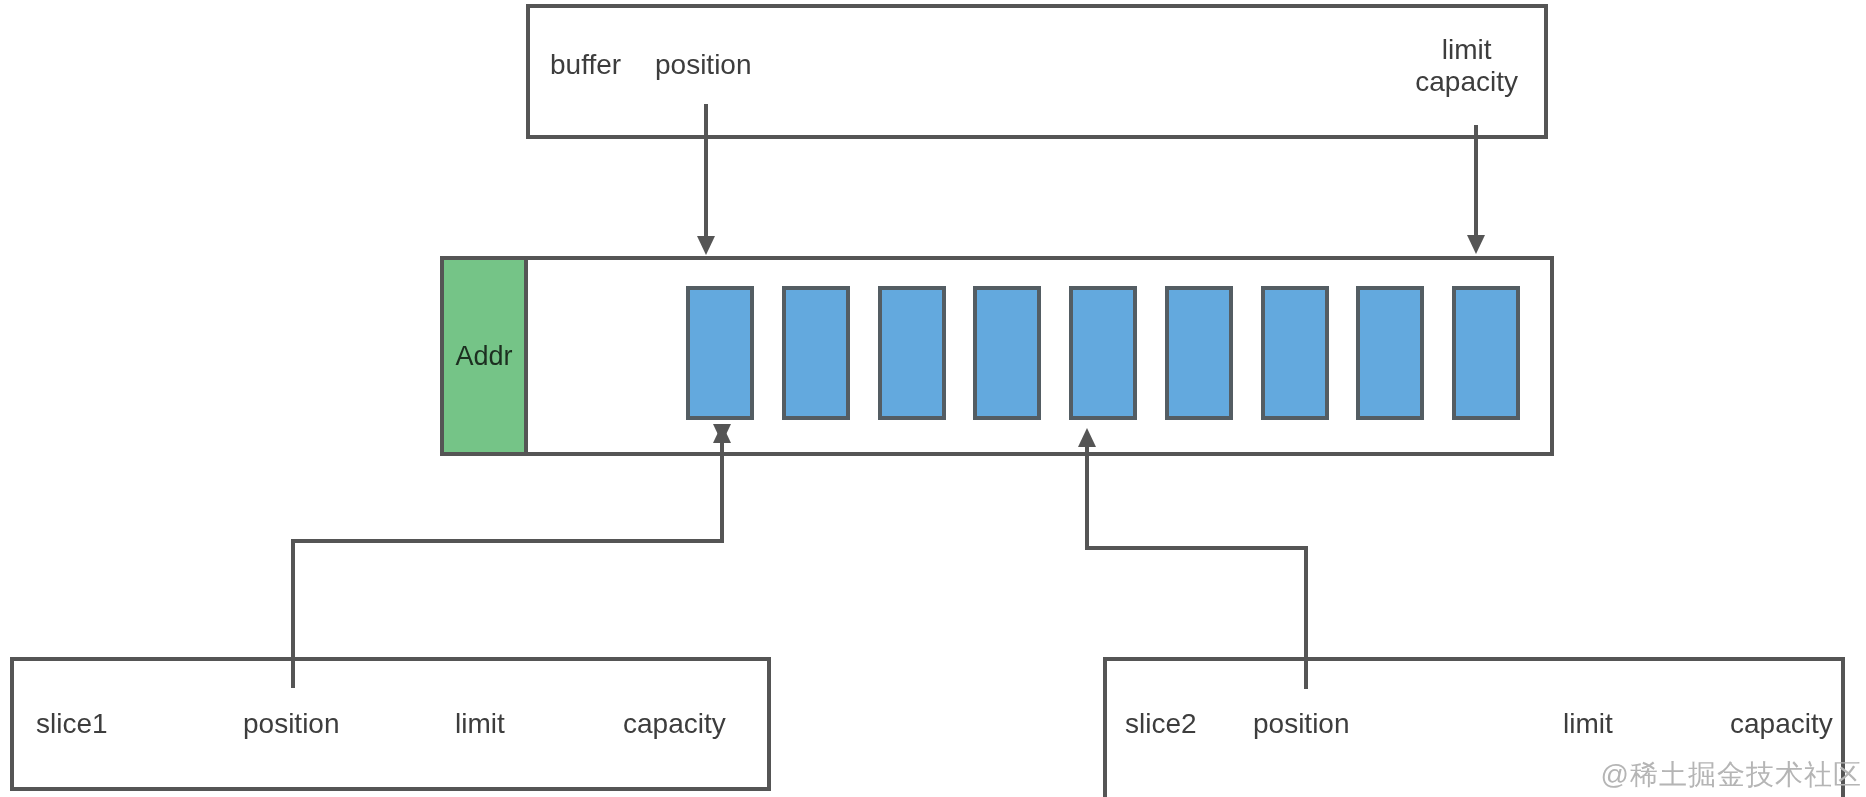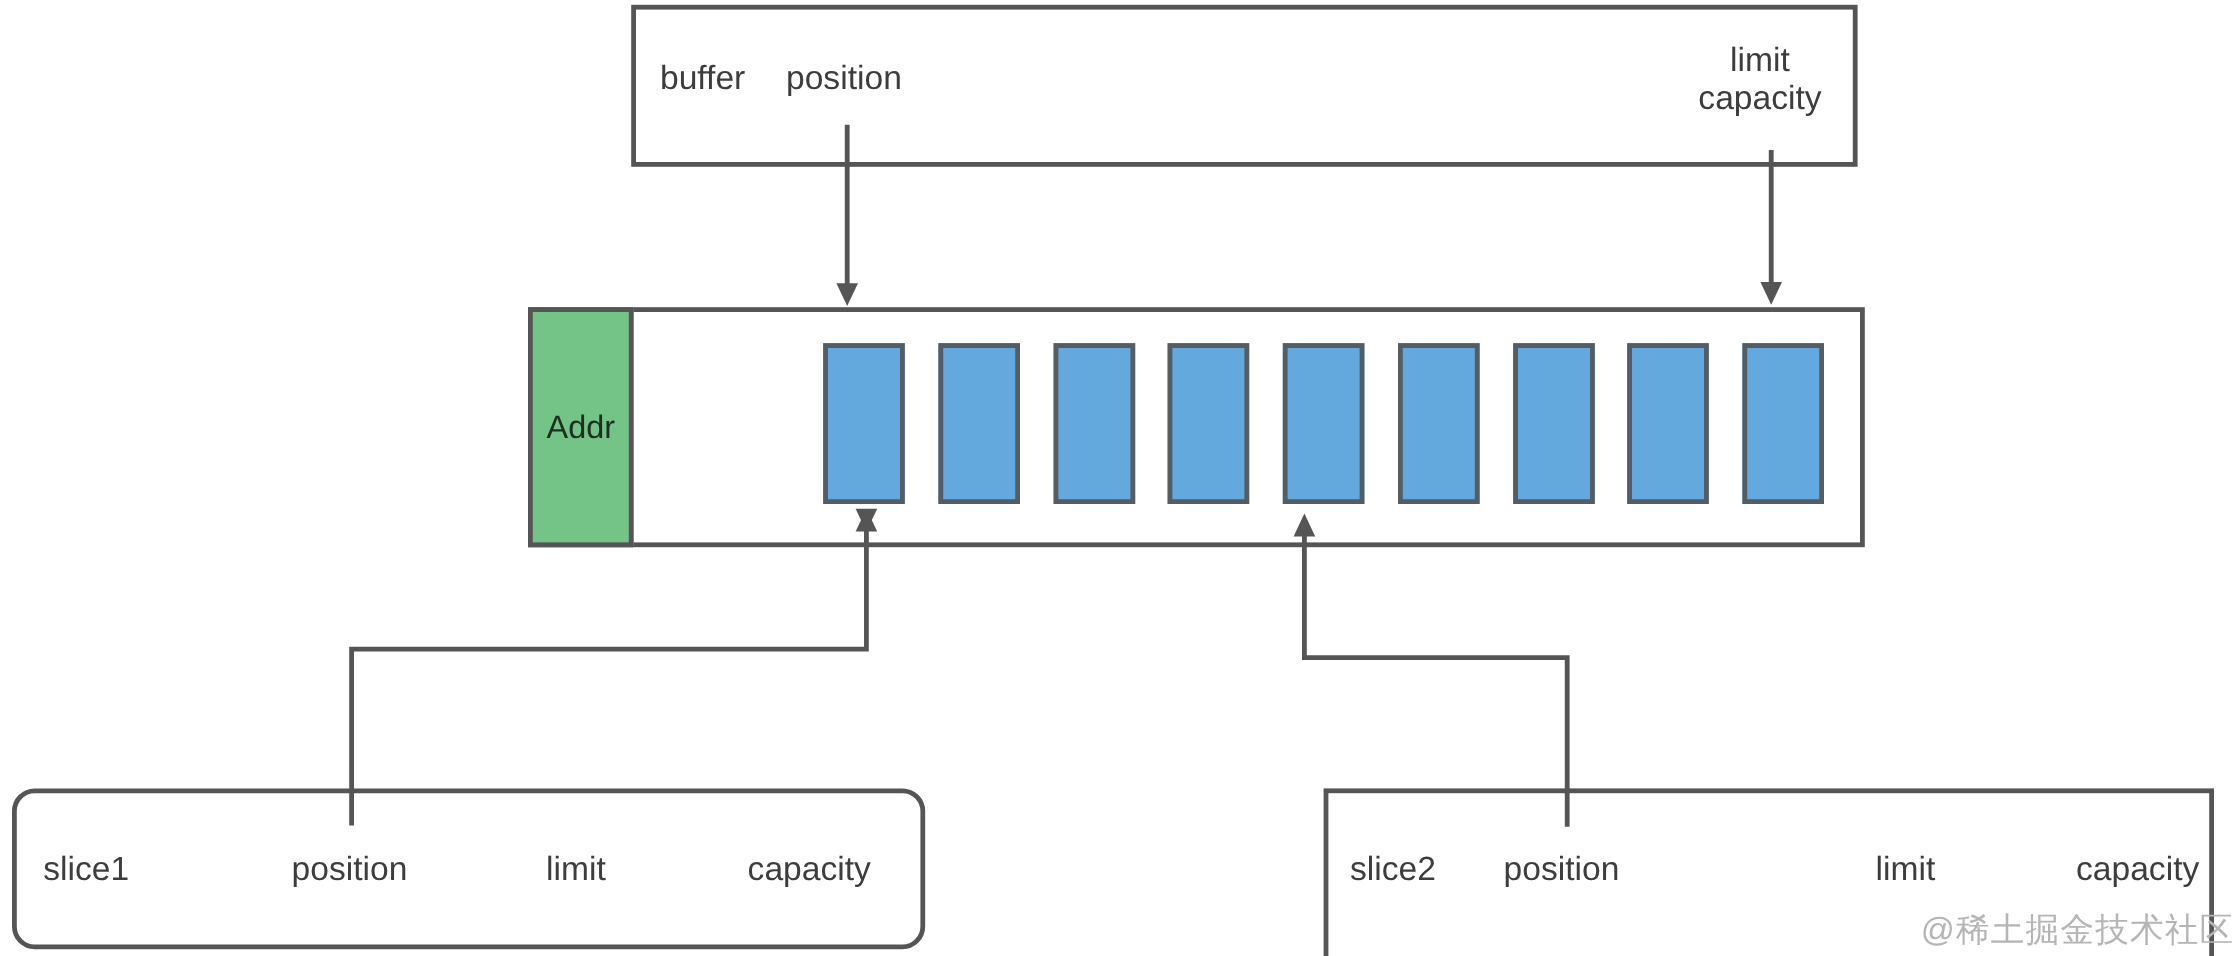--- a/index.html
+++ b/index.html
@@ -25,21 +25,21 @@
   .addr-block{position:absolute;left:-4px;top:-4px;width:88px;height:200px;
               background:var(--addr-fill,#75c487);border:4px solid var(--line,#555555);
               display:flex;align-items:center;justify-content:center;text-align:right;}
   .addr-text{color:#1c2f20;font-size:27px;}
   .cell-row{position:absolute;left:242px;top:26px;width:834px;height:134px;
             display:flex;justify-content:space-between;}
   .cell{width:68px;height:134px;background:var(--cell-fill,#63a9de);
         border:4px solid #545d63;}
 
   
-  .slice1-box{left:10px;top:657px;width:761px;height:134px;z-index:2;border-radius:19px;}
+  .slice1-box{left:10px;top:657px;width:761px;height:134px;z-index:2;}
   .slice2-box{left:1103px;top:657px;width:742px;height:172px;z-index:2;}
   .slice-box .label{top:48px;}
   .s1-name{left:22px;}   .s1-pos{left:229px;}  .s1-lim{left:441px;} .s1-cap{left:609px;}
   .s2-name{left:18px;}   .s2-pos{left:146px;}  .s2-lim{left:456px;} .s2-cap{left:623px;}
 
   .watermark{position:absolute;right:4px;bottom:3px;color:var(--watermark,#b5b5b5);
              font-size:28px;z-index:5;letter-spacing:1px;}
 </style>
 </head>
 <body>

